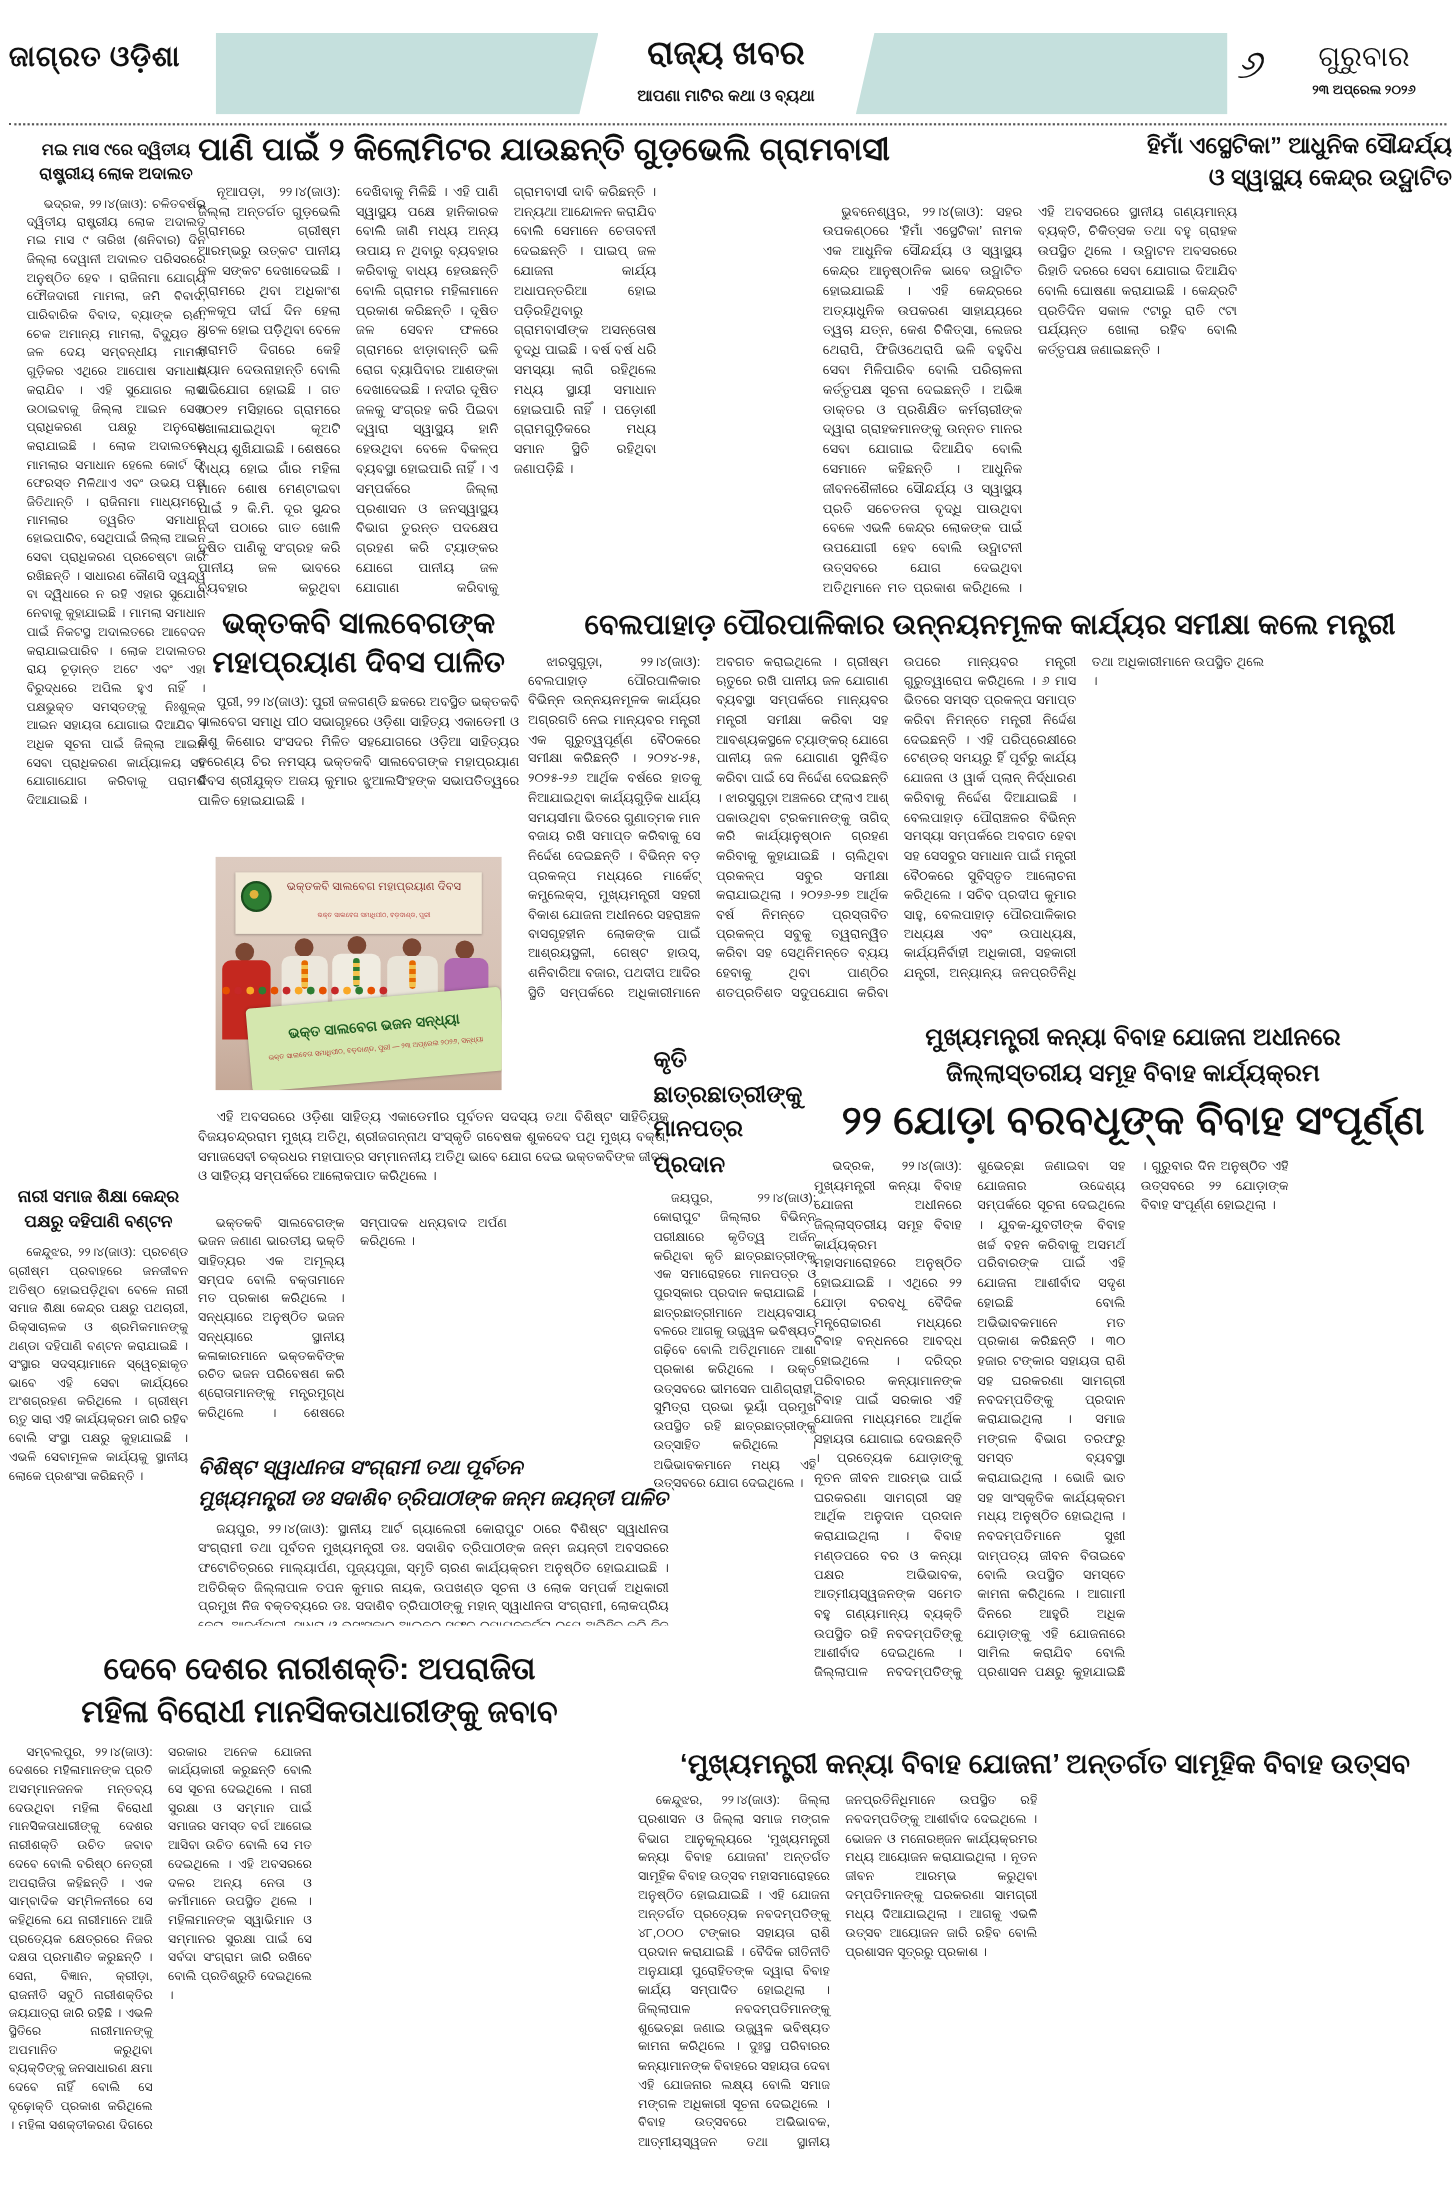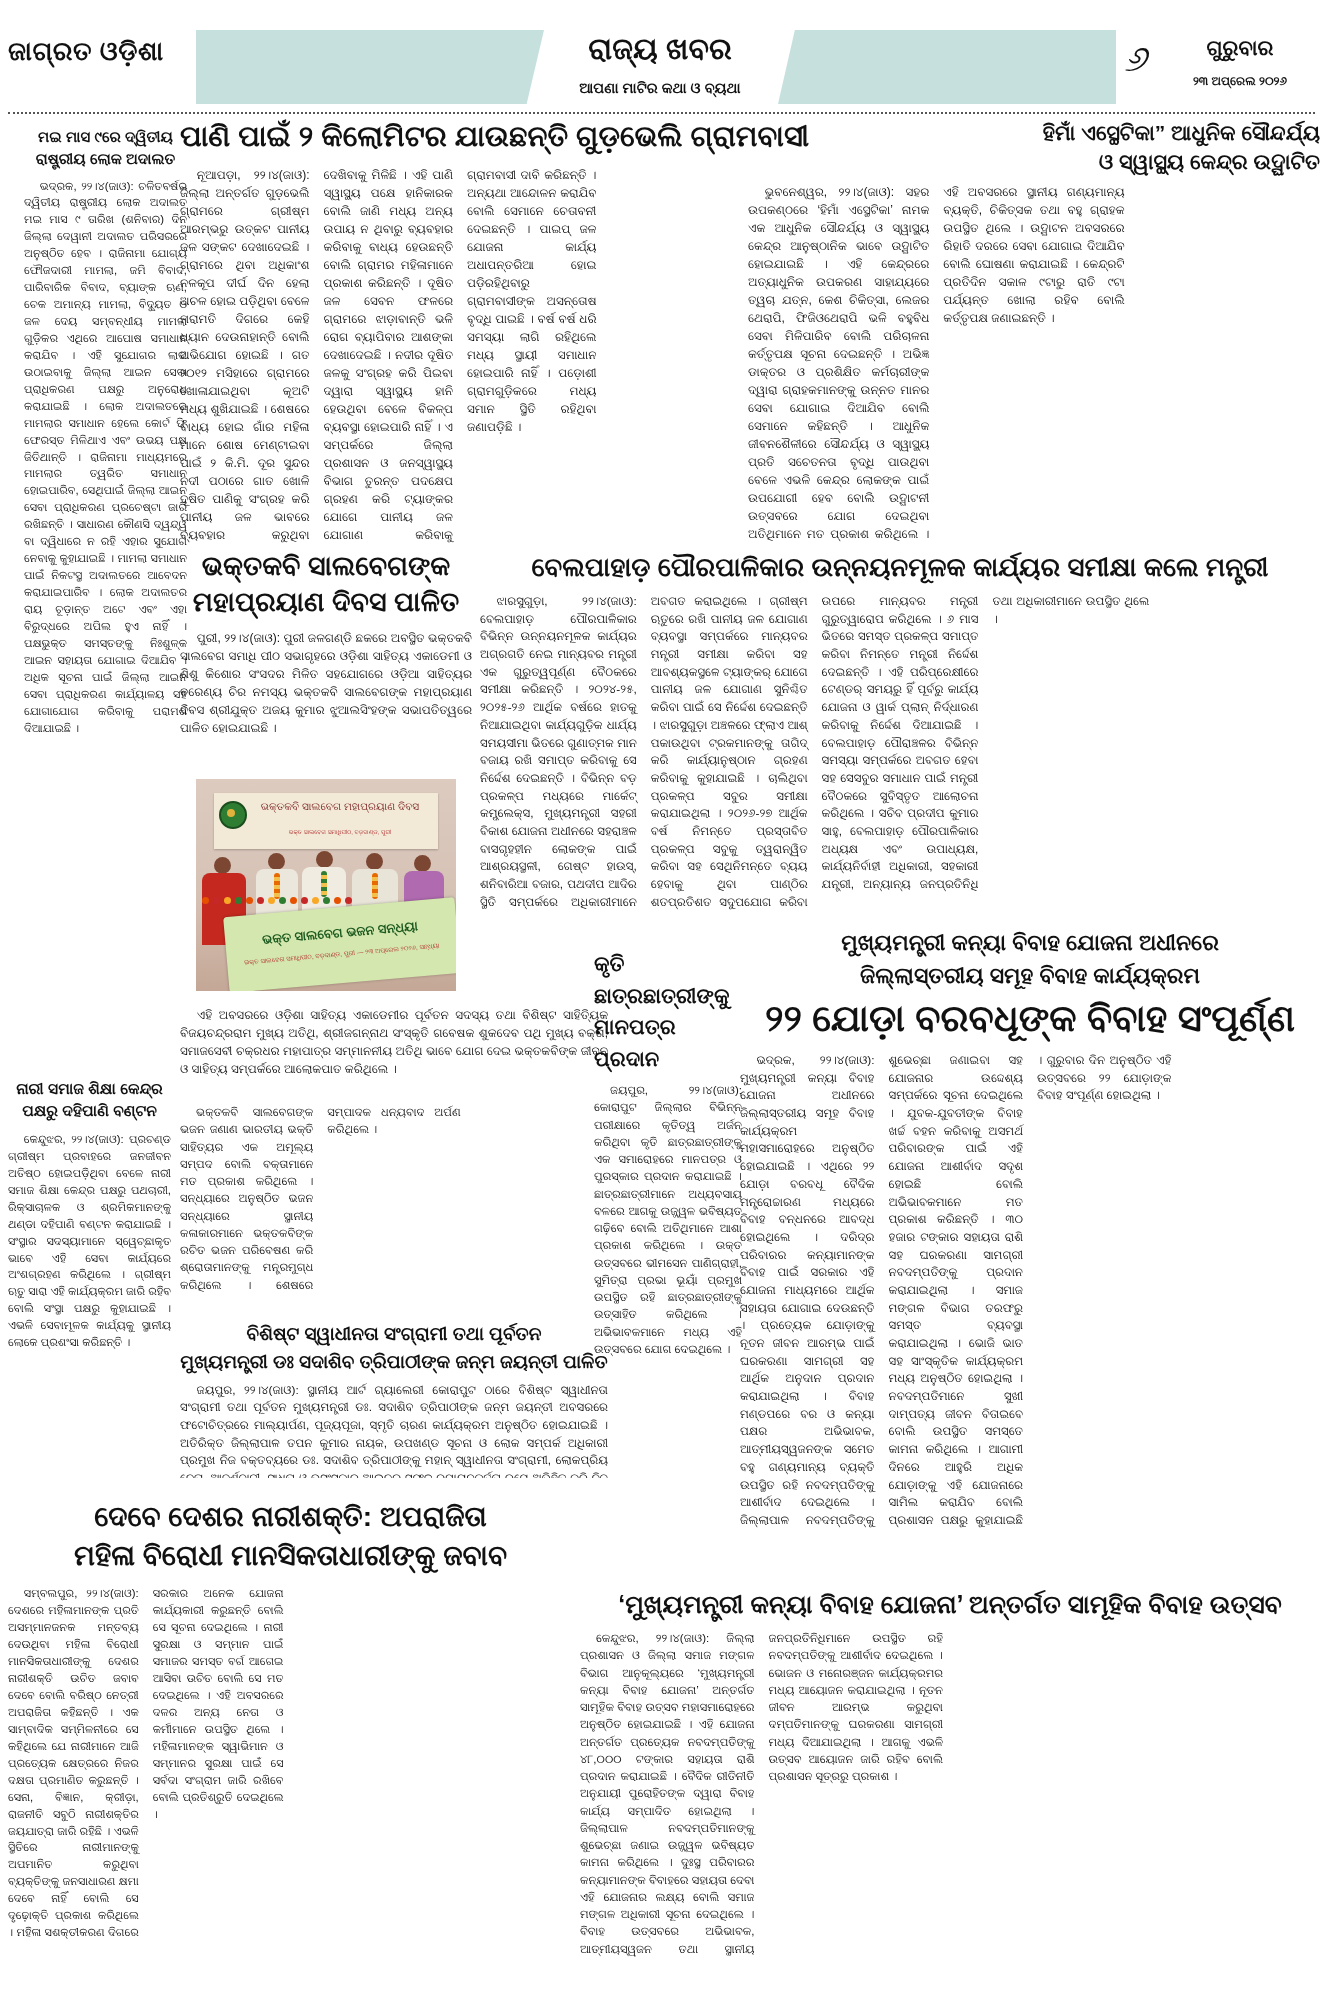--- a/index.html
+++ b/index.html
@@ -7,33 +7,33 @@
         font-family:"Liberation Sans","DejaVu Sans",sans-serif;color:#111;overflow:hidden;}
   .abs{position:absolute;}
   
   .masthead{font-size:26px;font-weight:bold;letter-spacing:.5px;}
   .tealblock{background:#c5e0dd;}
   .teal-l{clip-path:polygon(0 0,100% 0,95% 100%,0 100%);}
   .teal-r{clip-path:polygon(5% 0,100% 0,100% 100%,0 100%);}
   .section-title{font-size:30px;font-weight:bold;text-align:center;}
   .tagline{font-size:14.5px;font-weight:bold;text-align:center;}
   .pagenum{font-size:36px;font-style:italic;}
-  .dayname{font-size:21px;font-weight:bold;text-align:center;}
+  .dayname{font-size:26px;font-weight:normal;text-align:center;}
   .dateline-top{font-size:12px;font-weight:bold;text-align:center;}
   .dotted{border-top:2px dotted #555;height:0;}
   
   .h-small{font-size:15px;font-weight:bold;text-align:center;line-height:1.45;}
   .h-main{font-size:29px;font-weight:bold;text-align:center;white-space:nowrap;}
   .h-right{font-size:21px;font-weight:bold;text-align:right;line-height:1.4;}
   .h-mid{font-size:27px;font-weight:bold;text-align:center;line-height:1.35;}
   .h-bel{font-size:26px;font-weight:bold;text-align:center;white-space:nowrap;}
   .h-kicker{font-size:22px;font-weight:bold;text-align:center;line-height:1.5;}
   .h-big{font-size:37px;font-weight:bold;text-align:center;white-space:nowrap;}
   .h-kruti{font-size:21px;font-weight:bold;line-height:1.5;}
-  .h-sub{font-size:18.5px;font-weight:bold;text-align:center;line-height:1.5;}
+  .h-sub{font-size:18.5px;font-weight:bold;line-height:1.5;font-style:italic;}
   .h-mahila{font-size:28px;font-weight:bold;text-align:center;line-height:1.4;}
   .h-bottom{font-size:25px;font-weight:bold;text-align:center;white-space:nowrap;}
   
   .body-txt{font-size:12px;line-height:1.5;text-align:justify;overflow:hidden;}
   .body-txt p{margin:0;text-indent:1.4em;}
   .c4{column-count:4;column-gap:14px;column-fill:auto;}
   .c3{column-count:3;column-gap:14px;column-fill:auto;}
   .c5{column-count:5;column-gap:14px;column-fill:auto;}
   .sz11{font-size:11.3px;}
   .sz115{font-size:11.5px;}

